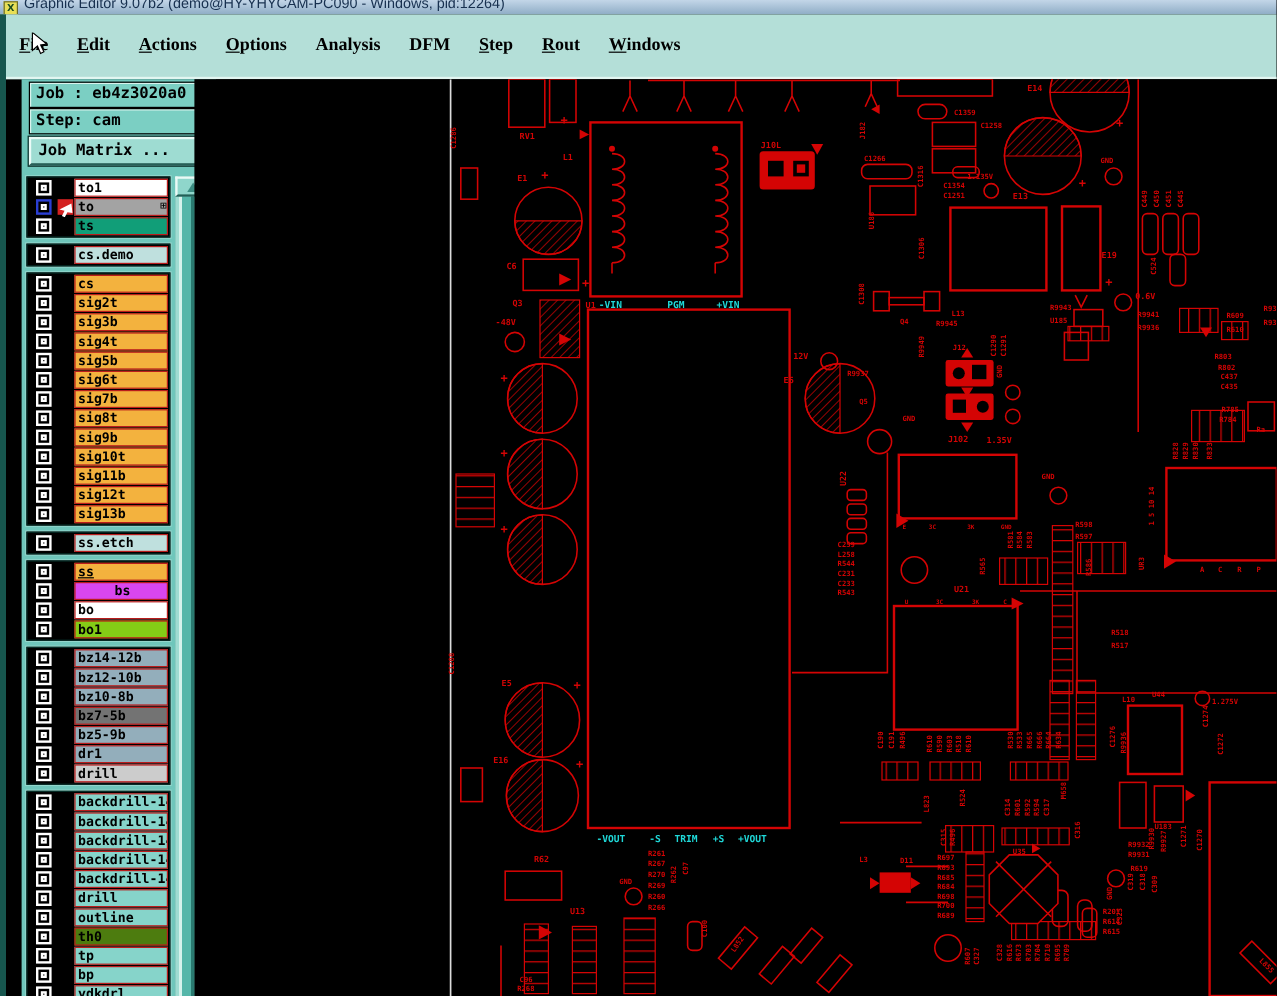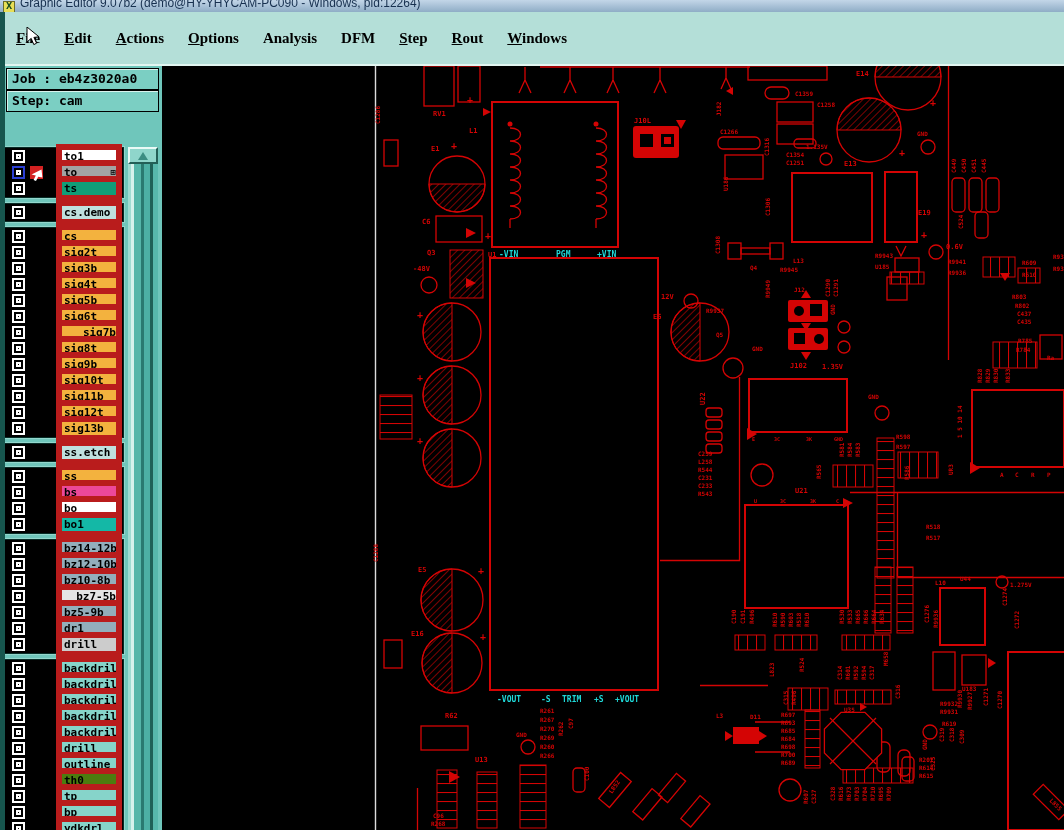--- a/index.html
+++ b/index.html
@@ -10,38 +10,38 @@
      font:bold 8px/10px "DejaVu Sans",sans-serif;color:#1c4d22;text-align:center;}
   .titlebar .ttext{position:absolute;left:20px;top:-4px;font:12px "Liberation Sans",sans-serif;color:#17304f;white-space:nowrap;}
   
   .menubar{position:absolute;left:0;top:12px;width:100%;height:52px;background:#b4dfd8;border-bottom:2px solid #e2f6f1;box-sizing:content-box;}
   .menubar-inner{padding-left:16px;}
   .menu-item{display:inline-block;margin-right:24px;font:bold 15px/52px "Liberation Serif",serif;color:#000;cursor:default;}
   .menu-item u{text-decoration:underline;}
   
   .cursor{position:absolute;left:26px;top:27px;z-index:60;}
   
-  .sidebar{position:absolute;left:0;top:66px;width:162px;bottom:0;background:#6fc6bb;}
+  .sidebar{position:absolute;left:18px;top:66px;width:162px;bottom:0;background:#6fc6bb;}
   .left-edge{position:absolute;left:0;top:12px;width:5px;height:818px;background:#17564e;z-index:40;}
   .info-box{position:absolute;left:6px;width:146px;height:20px;border:1px solid #000;background:#7bcfc3;
      box-shadow:inset 1px 1px 0 #d9f3ed;font:bold 13px/20px "DejaVu Sans Mono",monospace;color:#000;padding-left:5px;white-space:pre;}
   .matrix-btn{position:absolute;left:6px;top:48px;width:148px;height:24px;background:#9edcd2;
      border-top:2px solid #eafbf7;border-left:2px solid #eafbf7;border-right:2px solid #275f58;border-bottom:2px solid #275f58;
      outline:1px solid #0b2e29;font:bold 13px/20px "DejaVu Sans Mono",monospace;text-align:left;padding:0 0 0 6px;color:#000;box-sizing:border-box;}
   .layer-list{position:absolute;left:4px;top:81px;width:120px;}
   .layer-group{background:#000;border:1px solid #062c26;box-shadow:0 0 0 1px #93d6cc;margin-bottom:5px;padding:1px 1px 0 1px;}
   .layer-row{display:flex;align-items:center;height:15px;margin-bottom:1px;background:#000;}
   .cb-zone{width:24px;display:flex;justify-content:center;align-items:center;flex:none;}
   .checkbox{width:9px;height:9px;border:2px solid #fff;background:#000;display:flex;align-items:center;justify-content:center;}
   .checkbox .inner{width:1px;height:1px;border:2px solid #fff;background:#000;}
   .checkbox.active{border-color:#2b3fd4;}
   .arrow-zone{width:14px;height:13px;flex:none;position:relative;}
   .active-tile{position:absolute;left:0;top:0;width:13px;height:13px;background:#d42121;}
-  .layer-label{flex:1;height:13px;border:6px solid #b91c1c;font:bold 11px/13px "DejaVu Sans Mono",monospace;color:#000;
-     padding-left:2px;position:relative;white-space:nowrap;overflow:hidden;margin-left:12px;}
+  .layer-label{flex:1;height:13px;border:1px solid #b91c1c;font:bold 11px/13px "DejaVu Sans Mono",monospace;color:#000;
+     padding-left:2px;position:relative;white-space:nowrap;overflow:hidden;}
   .grid-glyph{position:absolute;right:0px;top:1px;font-size:9px;line-height:11px;color:#000;}
   .scrollbar{position:absolute;left:128px;top:81px;width:30px;height:683px;background:#2f7b71;}
   .sb-btn{height:17px;background:#8fd6cb;border:2px solid;border-color:#e9faf6 #235f57 #235f57 #e9faf6;box-sizing:border-box;
      display:flex;align-items:center;justify-content:center;padding:0;}
   .sb-btn .tri{width:0;height:0;border-left:5px solid transparent;border-right:5px solid transparent;border-bottom:8px solid #3c8d82;}
   .sb-thumb{position:absolute;left:0;top:17px;right:0;bottom:0;
      background:linear-gradient(90deg,#9fdcd2 0 3px,#d6f2ec 3px 6px,#55b6a9 6px 13px,#2a7a70 13px 16px,#4db0a4 16px 22px,#1f6158 22px 25px,#57b8ac 25px 30px);}
   
   .canvas{position:absolute;left:162px;top:66px;width:902px;height:764px;background:#000;}
   .canvas svg{position:absolute;left:0;top:0;}
@@ -64,20 +64,21 @@
     <div class="menubar-inner" id="menu-items"><span class="menu-item"><u>F</u>ile</span><span class="menu-item"><u>E</u>dit</span><span class="menu-item"><u>A</u>ctions</span><span class="menu-item"><u>O</u>ptions</span><span class="menu-item">Analysis</span><span class="menu-item">DFM</span><span class="menu-item"><u>S</u>tep</span><span class="menu-item"><u>R</u>out</span><span class="menu-item"><u>W</u>indows</span></div>
   </div>
 
   <svg class="cursor" width="18" height="20" viewBox="0 0 18 20">
     <path d="M1,0 L1,15 L5.2,11.4 L7.8,17.6 L10.6,16.2 L7.9,10.4 L13,9.8 Z" fill="#fff" stroke="#000" stroke-width="1"></path>
   </svg>
 
   <div class="sidebar">
     <div class="info-box" style="top:2px;">Job : eb4z3020a0</div>
     <div class="info-box" style="top:24px;">Step: cam</div>
+    <button class="matrix-btn">Job Matrix ...</button>
     <div class="layer-list" id="layer-list">
         <div class="layer-group">
           <div class="layer-row">
             <div class="cb-zone">
               <div class="checkbox">
                 <div class="inner"></div>
               </div>
             </div>
             <div class="arrow-zone"></div>
             <div class="layer-label" style="background: rgb(255, 255, 255);">to1</div>
@@ -171,21 +172,21 @@
             <div class="arrow-zone"></div>
             <div class="layer-label" style="background: rgb(243, 178, 62);">sig6t</div>
           </div>
           <div class="layer-row">
             <div class="cb-zone">
               <div class="checkbox">
                 <div class="inner"></div>
               </div>
             </div>
             <div class="arrow-zone"></div>
-            <div class="layer-label" style="background: rgb(243, 178, 62); text-align: right;">sig7b</div>
+            <div class="layer-label" style="background: rgb(243, 178, 62);">sig7b</div>
           </div>
           <div class="layer-row">
             <div class="cb-zone">
               <div class="checkbox">
                 <div class="inner"></div>
               </div>
             </div>
             <div class="arrow-zone"></div>
             <div class="layer-label" style="background: rgb(243, 178, 62);">sig8t</div>
           </div>
@@ -256,39 +257,39 @@
             <div class="arrow-zone"></div>
             <div class="layer-label" style="background: rgb(243, 178, 62); text-decoration: underline;">ss</div>
           </div>
           <div class="layer-row">
             <div class="cb-zone">
               <div class="checkbox">
                 <div class="inner"></div>
               </div>
             </div>
             <div class="arrow-zone"></div>
-            <div class="layer-label" style="background: #ec4899;">bs</div>
+            <div class="layer-label" style="background: #d946ef; text-align: center;">bs</div>
           </div>
           <div class="layer-row">
             <div class="cb-zone">
               <div class="checkbox">
                 <div class="inner"></div>
               </div>
             </div>
             <div class="arrow-zone"></div>
             <div class="layer-label" style="background: rgb(255, 255, 255);">bo</div>
           </div>
           <div class="layer-row">
             <div class="cb-zone">
               <div class="checkbox">
                 <div class="inner"></div>
               </div>
             </div>
             <div class="arrow-zone"></div>
-            <div class="layer-label" style="background: #14b8a6;">bo1</div>
+            <div class="layer-label" style="background: #84cc16;">bo1</div>
           </div>
         </div>
         <div class="layer-group">
           <div class="layer-row">
             <div class="cb-zone">
               <div class="checkbox">
                 <div class="inner"></div>
               </div>
             </div>
             <div class="arrow-zone"></div>
@@ -312,21 +313,21 @@
             <div class="arrow-zone"></div>
             <div class="layer-label" style="background: rgb(147, 174, 187);">bz10-8b</div>
           </div>
           <div class="layer-row">
             <div class="cb-zone">
               <div class="checkbox">
                 <div class="inner"></div>
               </div>
             </div>
             <div class="arrow-zone"></div>
-            <div class="layer-label" style="background: #e5e5e5; text-align: right;">bz7-5b</div>
+            <div class="layer-label" style="background: #737373;">bz7-5b</div>
           </div>
           <div class="layer-row">
             <div class="cb-zone">
               <div class="checkbox">
                 <div class="inner"></div>
               </div>
             </div>
             <div class="arrow-zone"></div>
             <div class="layer-label" style="background: rgb(147, 174, 187);">bz5-9b</div>
           </div>

